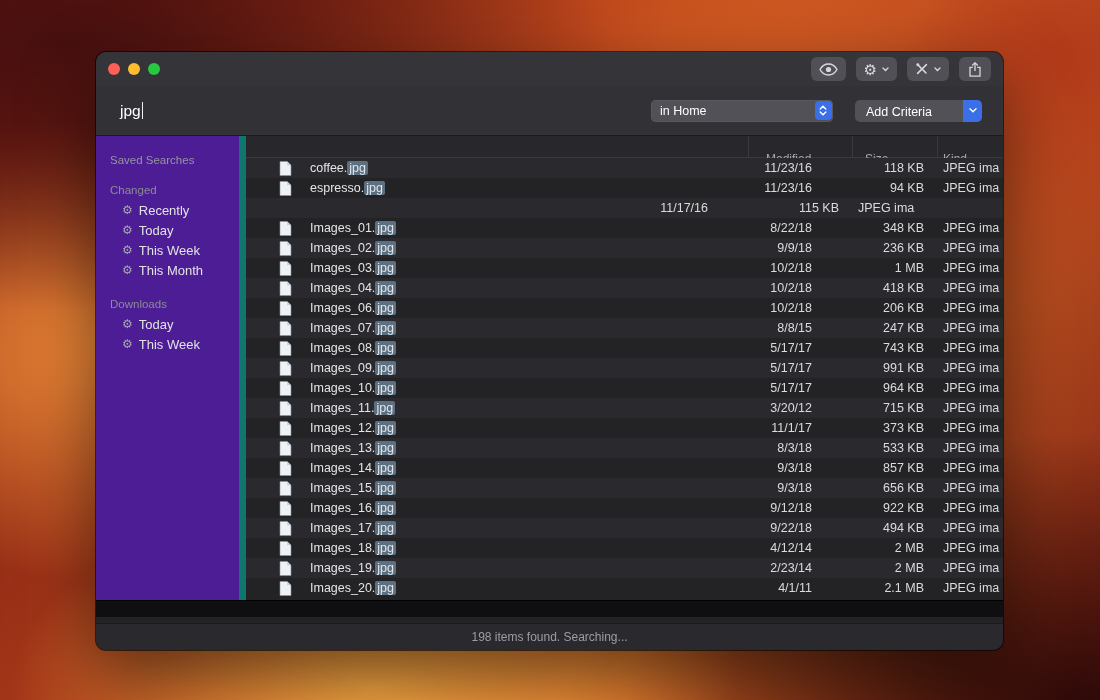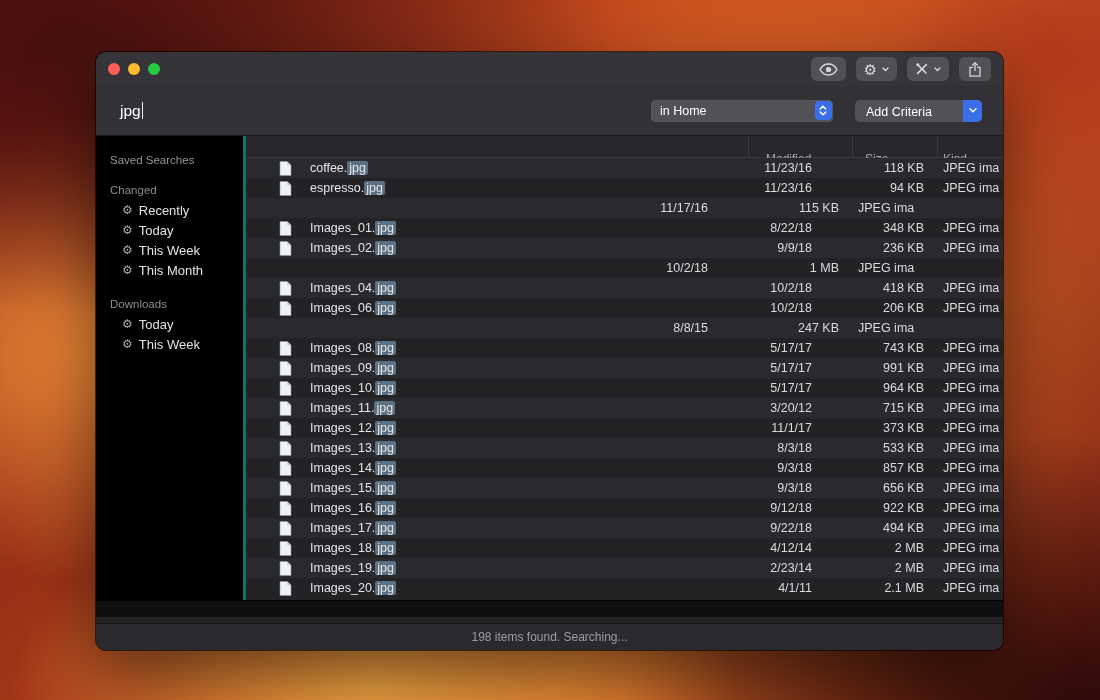--- a/index.html
+++ b/index.html
@@ -46,21 +46,21 @@
            box-shadow:inset 0 0 0 0.5px #606066; }
   .scope .stepper { position:absolute; top:1.5px; right:1.5px; bottom:1.5px; width:17px; border-radius:4px;
            background:var(--accent,#3a6fe8); display:flex; align-items:center; justify-content:center; }
 
   .addc { position:relative; width:127px; height:22px; flex:0 0 127px; background:#515157; border-radius:5px;
           display:flex; align-items:center; padding:2px 24px 0 11px; color:#fff; font-size:12.5px; }
   .addc .dd { position:absolute; top:0; right:0; bottom:0; width:19px; background:var(--accent,#3a6fe8);
           border-radius:0 5px 5px 0; display:flex; align-items:center; justify-content:center; }
 
   .main { flex:1; display:flex; min-height:0; }
-  .sidebar { width:150px; flex:0 0 150px; background:#000000; border-right:3px solid #0f766e; padding-top:12px; }
+  .sidebar { width:150px; flex:0 0 150px; background:#4c1d95; border-right:7px solid #0f766e; padding-top:12px; }
   .sb-title { color:#95959b; font-size:11.5px; margin:6px 0 0 14px; }
   .sb-header { color:#8c8c92; font-size:11.5px; margin:18px 0 4px 14px; }
   .sb-item { display:flex; align-items:center; height:20px; padding-left:26px; gap:6px; color:#e2e2e5; font-size:13px; }
   .sb-gear { color:#a7a7ad; font-size:12px; line-height:1; }
 
   .content { flex:1; display:flex; flex-direction:column; background:#232326; min-width:0; }
   .thead { height:22px; flex:0 0 22px; display:grid; grid-template-columns:502px 104px 85px 1fr;
            background:#28282c; border-bottom:1px solid #3a3a3e; color:#a5a5ab; font-size:12px; align-items:stretch; }
   .th { display:flex; align-items:center; padding-left:9px; }
   .th + .th { border-left:1px solid #3a3a3e; }
@@ -286,20 +286,29 @@
                   </svg>
       </span>
       <span class="fname"><span class="base">Images_02.</span><span class="ext">jpg</span></span>
     </div>
     <div class="cell c-mod">9/9/18</div>
     <div class="cell c-size">236 KB</div>
     <div class="cell c-kind">JPEG ima</div>
   </div>
 
   <div class="row">
+    <div class="cell c-name">
+      <span class="ficon">
+        <svg width="13" height="15" viewBox="0 0 13 15">
+                    <path d="M1 .5h7.2L12 4.3V14.5H1z" fill="#eef2f7" stroke="#8a96a6" stroke-width="0.6"></path>
+                    <path d="M8.2 .5L12 4.3H8.2z" fill="#c3cede"></path>
+                  </svg>
+      </span>
+      <span class="fname"><span class="base">Images_03.</span><span class="ext">jpg</span></span>
+    </div>
     <div class="cell c-mod">10/2/18</div>
     <div class="cell c-size">1 MB</div>
     <div class="cell c-kind">JPEG ima</div>
   </div>
 
   <div class="row">
     <div class="cell c-name">
       <span class="ficon">
         <svg width="13" height="15" viewBox="0 0 13 15">
                     <path d="M1 .5h7.2L12 4.3V14.5H1z" fill="#eef2f7" stroke="#8a96a6" stroke-width="0.6"></path>
@@ -322,20 +331,29 @@
                   </svg>
       </span>
       <span class="fname"><span class="base">Images_06.</span><span class="ext">jpg</span></span>
     </div>
     <div class="cell c-mod">10/2/18</div>
     <div class="cell c-size">206 KB</div>
     <div class="cell c-kind">JPEG ima</div>
   </div>
 
   <div class="row">
+    <div class="cell c-name">
+      <span class="ficon">
+        <svg width="13" height="15" viewBox="0 0 13 15">
+                    <path d="M1 .5h7.2L12 4.3V14.5H1z" fill="#eef2f7" stroke="#8a96a6" stroke-width="0.6"></path>
+                    <path d="M8.2 .5L12 4.3H8.2z" fill="#c3cede"></path>
+                  </svg>
+      </span>
+      <span class="fname"><span class="base">Images_07.</span><span class="ext">jpg</span></span>
+    </div>
     <div class="cell c-mod">8/8/15</div>
     <div class="cell c-size">247 KB</div>
     <div class="cell c-kind">JPEG ima</div>
   </div>
 
   <div class="row">
     <div class="cell c-name">
       <span class="ficon">
         <svg width="13" height="15" viewBox="0 0 13 15">
                     <path d="M1 .5h7.2L12 4.3V14.5H1z" fill="#eef2f7" stroke="#8a96a6" stroke-width="0.6"></path>

